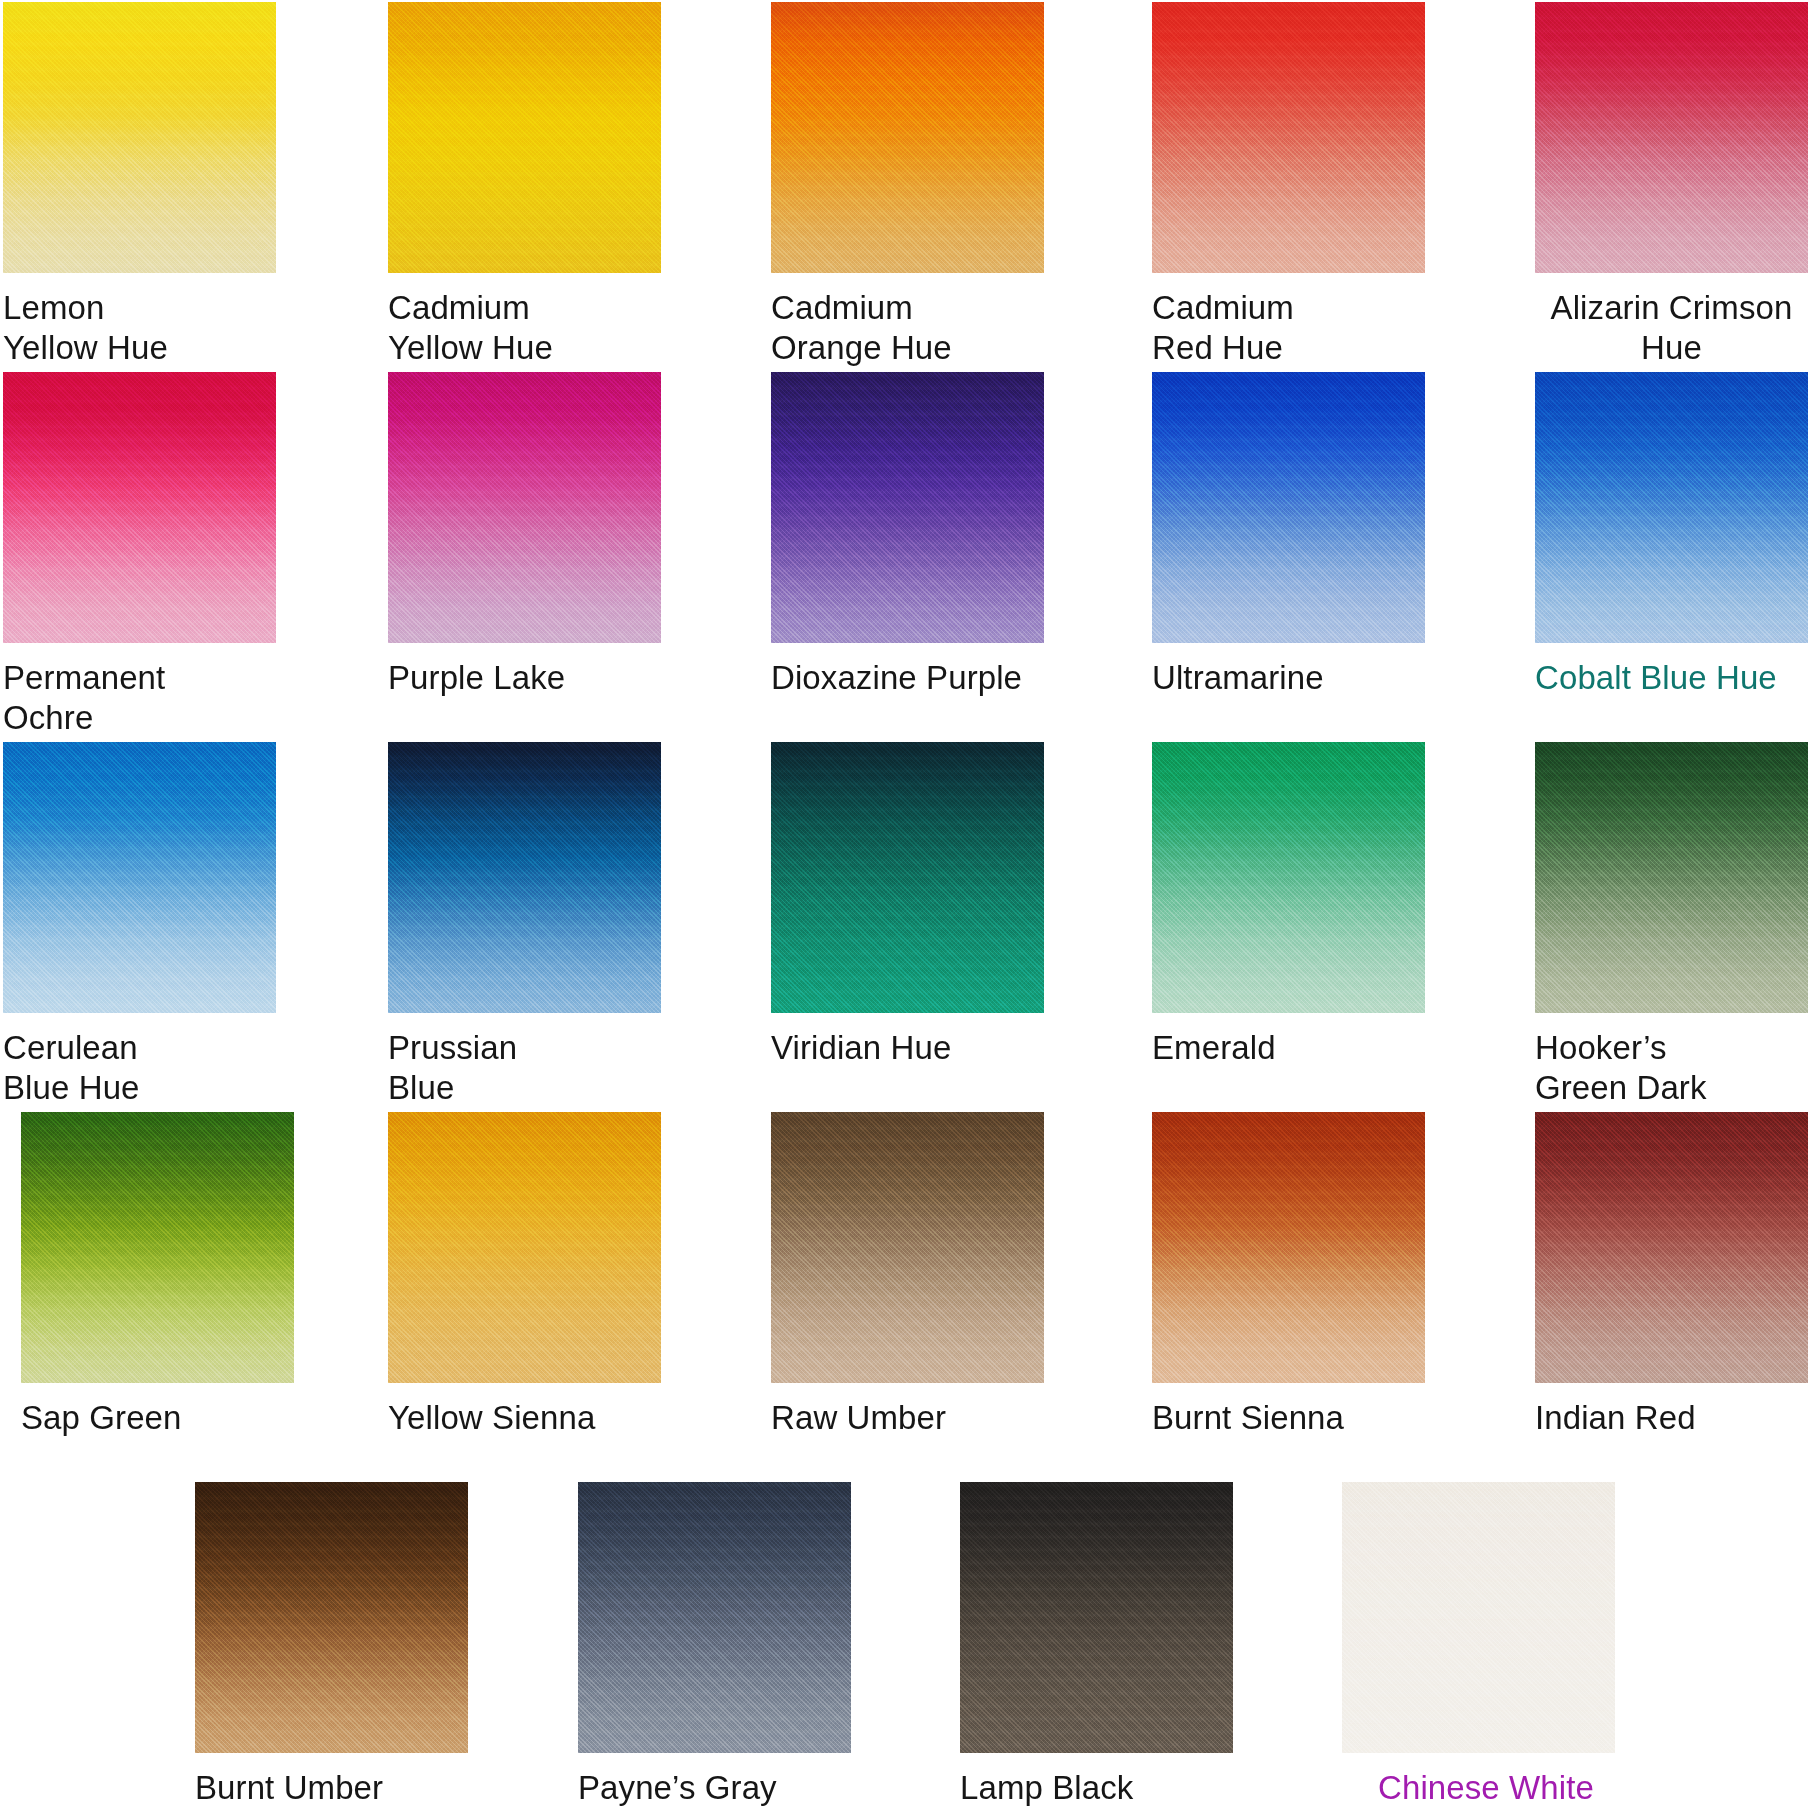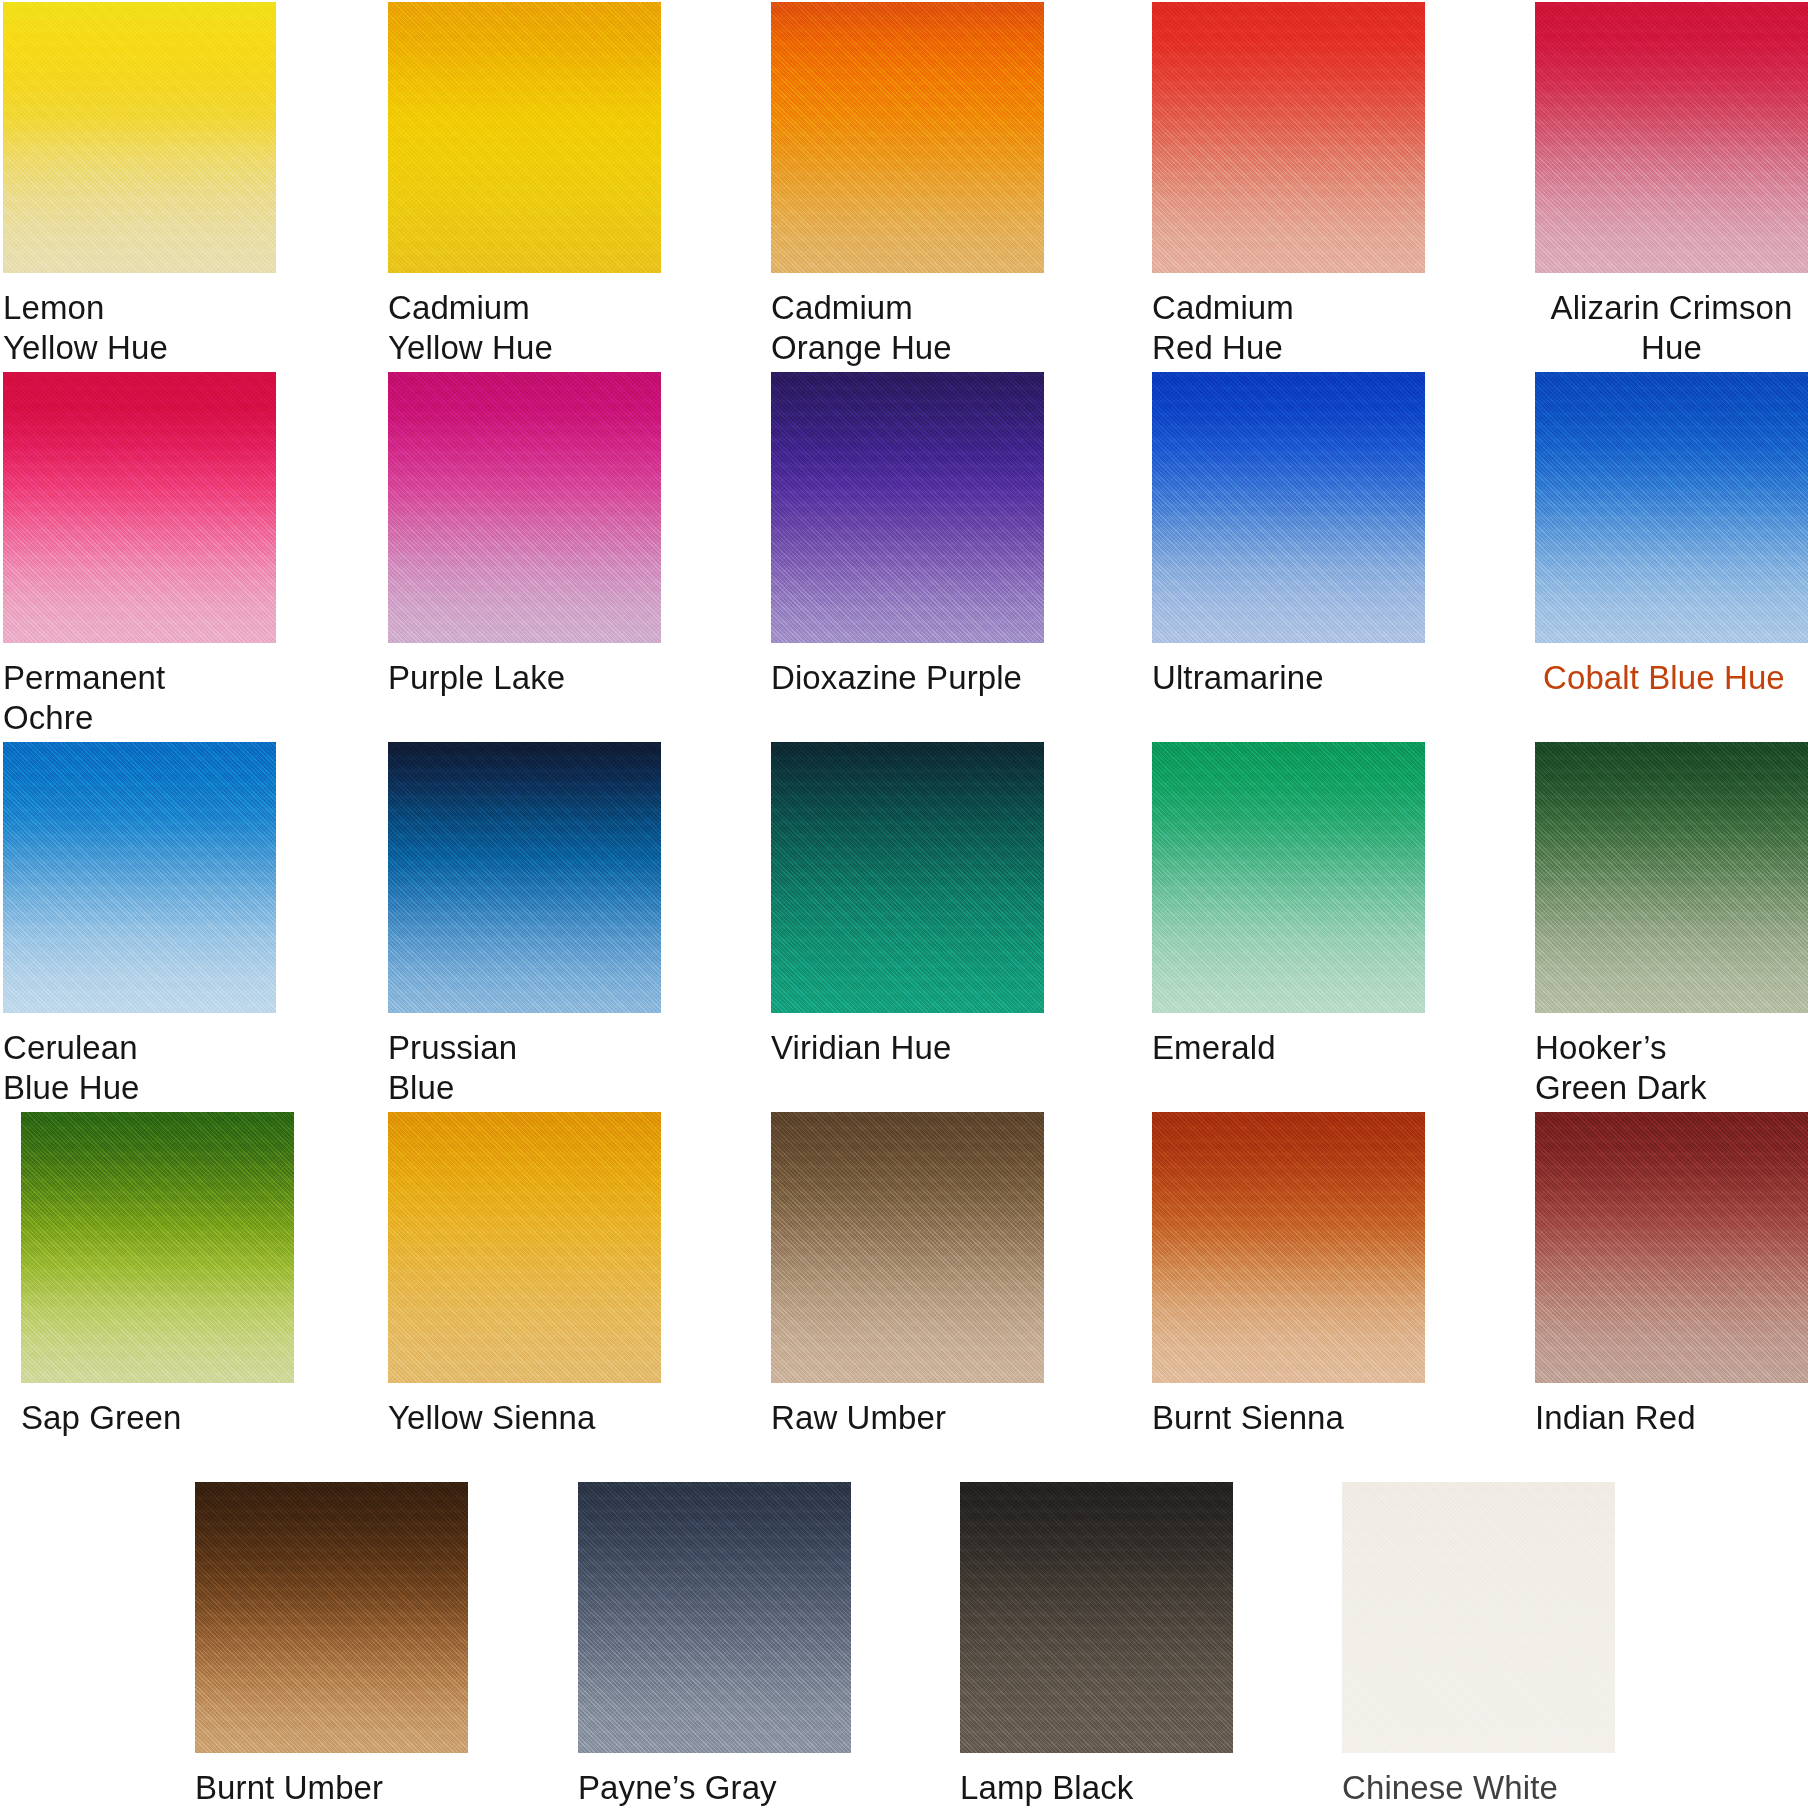--- a/index.html
+++ b/index.html
@@ -167,21 +167,21 @@
         <div class="swatch-tooth"></div>
       </div>
       <div class="swatch-label" style="color: rgb(22, 22, 22);">Ultramarine</div>
     </div>
     <div class="swatch-cell" style="left: 1535px; top: 372px; width: 273px;">
       <div class="swatch-patch" style="height: 271px; width: 273px;">
         <div class="swatch-grad" style="background: linear-gradient(rgb(12, 73, 189) 0%, rgb(15, 84, 196) 14.29%, rgb(26, 103, 205) 28.57%, rgb(53, 128, 212) 42.86%, rgb(92, 154, 218) 57.14%, rgb(132, 178, 224) 71.43%, rgb(160, 194, 228) 85.71%, rgb(176, 202, 231) 100%);"></div>
         <div class="swatch-strokes"></div>
         <div class="swatch-tooth"></div>
       </div>
-      <div class="swatch-label" style="color: #c2410c; margin-left: 8px;">Cobalt Blue Hue</div>
+      <div class="swatch-label" style="color: #0f766e;">Cobalt Blue Hue</div>
     </div>
     <div class="swatch-cell" style="left: 3px; top: 742px; width: 273px;">
       <div class="swatch-patch" style="height: 271px; width: 273px;">
         <div class="swatch-grad" style="background: linear-gradient(rgb(11, 113, 196) 0%, rgb(15, 124, 201) 14.29%, rgb(32, 137, 207) 28.57%, rgb(74, 157, 214) 42.86%, rgb(118, 179, 222) 57.14%, rgb(156, 198, 229) 71.43%, rgb(181, 211, 233) 85.71%, rgb(194, 219, 236) 100%);"></div>
         <div class="swatch-strokes"></div>
         <div class="swatch-tooth"></div>
       </div>
       <div class="swatch-label" style="color: rgb(22, 22, 22);">Cerulean
 Blue Hue</div>
     </div>
@@ -282,15 +282,15 @@
         <div class="swatch-tooth"></div>
       </div>
       <div class="swatch-label" style="color: rgb(22, 22, 22);">Lamp Black</div>
     </div>
     <div class="swatch-cell" style="left: 1342px; top: 1482px; width: 273px;">
       <div class="swatch-patch" style="height: 271px; width: 273px;">
         <div class="swatch-grad" style="background: linear-gradient(rgb(240, 236, 229) 0%, rgb(241, 237, 231) 14.29%, rgb(242, 238, 232) 28.57%, rgb(242, 239, 233) 42.86%, rgb(243, 239, 234) 57.14%, rgb(243, 240, 235) 71.43%, rgb(243, 240, 235) 85.71%, rgb(244, 241, 236) 100%);"></div>
         <div class="swatch-strokes"></div>
         <div class="swatch-tooth"></div>
       </div>
-      <div class="swatch-label" style="color: #404040;">Chinese White</div>
+      <div class="swatch-label" style="color: #a21caf; margin-left: 36px;">Chinese White</div>
     </div>
   </div>
 
 </body></html>

